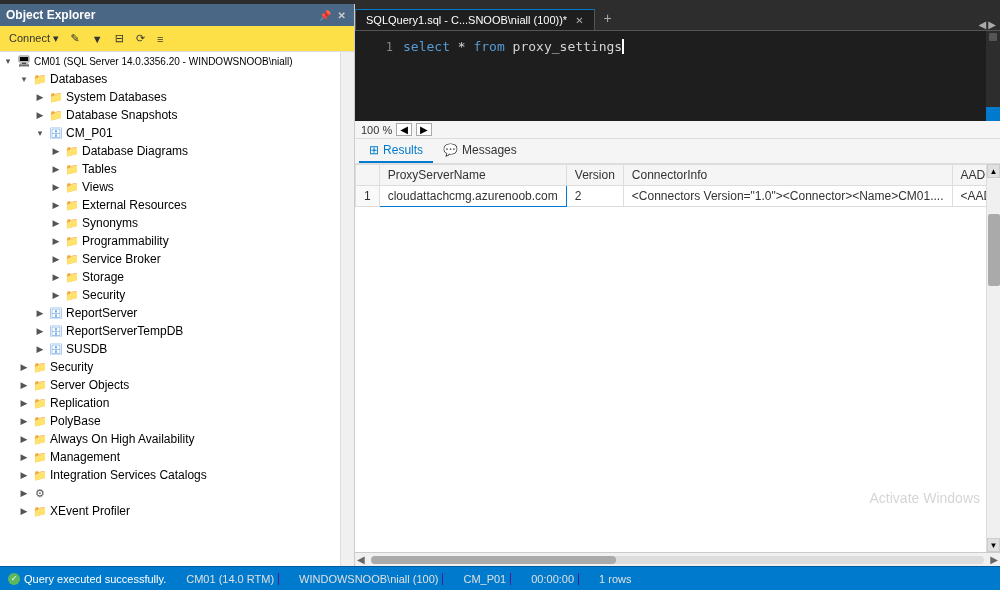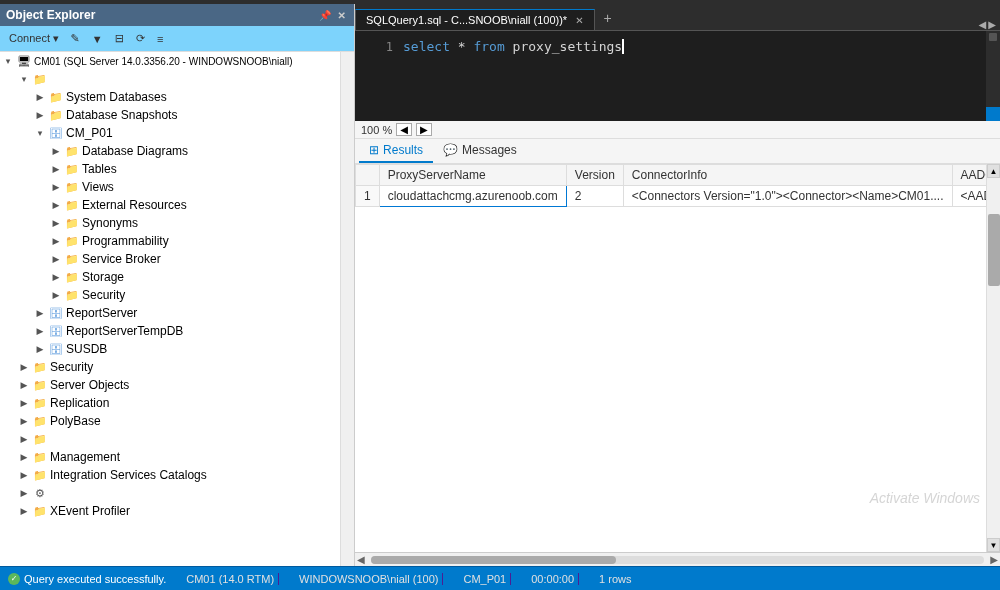--- a/index.html
+++ b/index.html
@@ -9,21 +9,21 @@
     .main-container { display: flex; flex: 1; overflow: hidden; }
 
     
     .object-explorer { width: 355px; background: #fff; border-right: 1px solid #ccc; display: flex; flex-direction: column; overflow: hidden; }
 
     .oe-header { background: #4a6785; color: #fff; padding: 4px 6px; display: flex; align-items: center; justify-content: space-between; font-size: 12px; font-weight: bold; }
     .oe-header-left { display: flex; align-items: flex-start; gap: 4px; }
     .oe-header-icons { display: flex; gap: 2px; align-items: center; }
     .oe-header-icons span { color: #ccc; cursor: pointer; padding: 1px 2px; font-size: 10px; }
 
-    .oe-toolbar { background: #7dd3fc; border-bottom: 1px solid #ddd; padding: 3px 4px; display: flex; align-items: center; gap: 2px; }
+    .oe-toolbar { background: #fde047; border-bottom: 1px solid #ddd; padding: 3px 4px; display: flex; align-items: center; gap: 2px; }
     .oe-toolbar-btn { background: none; border: 1px solid transparent; padding: 2px 4px; cursor: pointer; font-size: 11px; color: #333; }
 
     .oe-tree { flex: 1; overflow-y: auto; overflow-x: hidden; background: #fff; font-size: 12px; }
 
     .tree-item { display: flex; align-items: center; padding: 1px 0; cursor: pointer; white-space: nowrap; }
 
     .tree-indent { display: inline-block; width: 16px; flex-shrink: 0; }
     .tree-expand { display: inline-flex; align-items: center; justify-content: center; width: 16px; height: 16px; flex-shrink: 0; font-size: 9px; color: #555; cursor: pointer; }
     .tree-icon { width: 16px; height: 16px; flex-shrink: 0; margin-right: 2px; display: inline-flex; align-items: center; justify-content: center; font-size: 11px; }
     .tree-label { flex: 1; }
@@ -70,21 +70,21 @@
     .status-bar { height: 24px; background: #007acc; display: flex; align-items: center; padding: 0 8px; gap: 16px; font-size: 11px; color: #fff; border-top: 1px solid #005a9e; flex-shrink: 0; }
     .status-success { display: flex; align-items: center; gap: 4px; }
     .status-dot { width: 12px; height: 12px; background: #5cb85c; border-radius: 50%; display: flex; align-items: center; justify-content: center; font-size: 8px; color: #fff; flex-shrink: 0; }
     .status-item { color: #e0e0e0; padding: 0 4px; border-right: 1px solid #4c1d95; }
     .status-item:last-child { border-right: none; }
 
     
     .results-with-scroll { display: flex; flex: 1; overflow: hidden; }
 
     
-    .watermark { position: absolute; bottom: 60px; right: 20px; color: rgba(150,150,150,0.4); font-size: 14px; pointer-events: none; font-style: italic; }
+    .watermark { position: absolute; bottom: 60px; right: 20px; color: rgba(150,150,150,0.4); font-size: 14px; pointer-events: none; }
 
     .right-content { flex: 1; display: flex; flex-direction: column; overflow: hidden; position: relative; }
 
     
     .oe-with-scroll { display: flex; flex: 1; overflow: hidden; }
     .oe-scroll-track { width: 14px; background: #f0f0f0; border-left: 1px solid #ddd; }
 
     
     .rp-vscroll { width: 14px; background: #f0f0f0; border-left: 1px solid #ddd; display: flex; flex-direction: column; }
     .rp-vscroll-btn { height: 14px; background: #e0e0e0; border: 1px solid #ccc; display: flex; align-items: center; justify-content: center; cursor: pointer; font-size: 8px; }
@@ -123,20 +123,21 @@
         <div class="tree-item">
           <span class="tree-expand">▾</span>
           <span class="tree-icon">🖥</span>
           <span class="tree-label" style="font-size:10px;">CM01 (SQL Server 14.0.3356.20 - WINDOWSNOOB\niall)</span>
         </div>
 
         <div class="tree-item">
           <span class="tree-indent"></span>
           <span class="tree-expand">▾</span>
           <span class="tree-icon" style="color:#dcb44a;">📁</span>
+          <span class="tree-label">Databases</span>
         </div>
 
         <div class="tree-item">
           <span class="tree-indent"></span>
             <span class="tree-indent"></span>
           <span class="tree-expand">▶</span>
           <span class="tree-icon" style="color:#dcb44a;">📁</span>
           <span class="tree-label">System Databases</span>
         </div>
 
@@ -286,20 +287,21 @@
           <span class="tree-indent"></span>
           <span class="tree-expand">▶</span>
           <span class="tree-icon" style="color:#dcb44a;">📁</span>
           <span class="tree-label">PolyBase</span>
         </div>
 
         <div class="tree-item">
           <span class="tree-indent"></span>
           <span class="tree-expand">▶</span>
           <span class="tree-icon" style="color:#dcb44a;">📁</span>
+          <span class="tree-label">Always On High Availability</span>
         </div>
 
         <div class="tree-item">
           <span class="tree-indent"></span>
           <span class="tree-expand">▶</span>
           <span class="tree-icon" style="color:#dcb44a;">📁</span>
           <span class="tree-label">Management</span>
         </div>
 
         <div class="tree-item">

